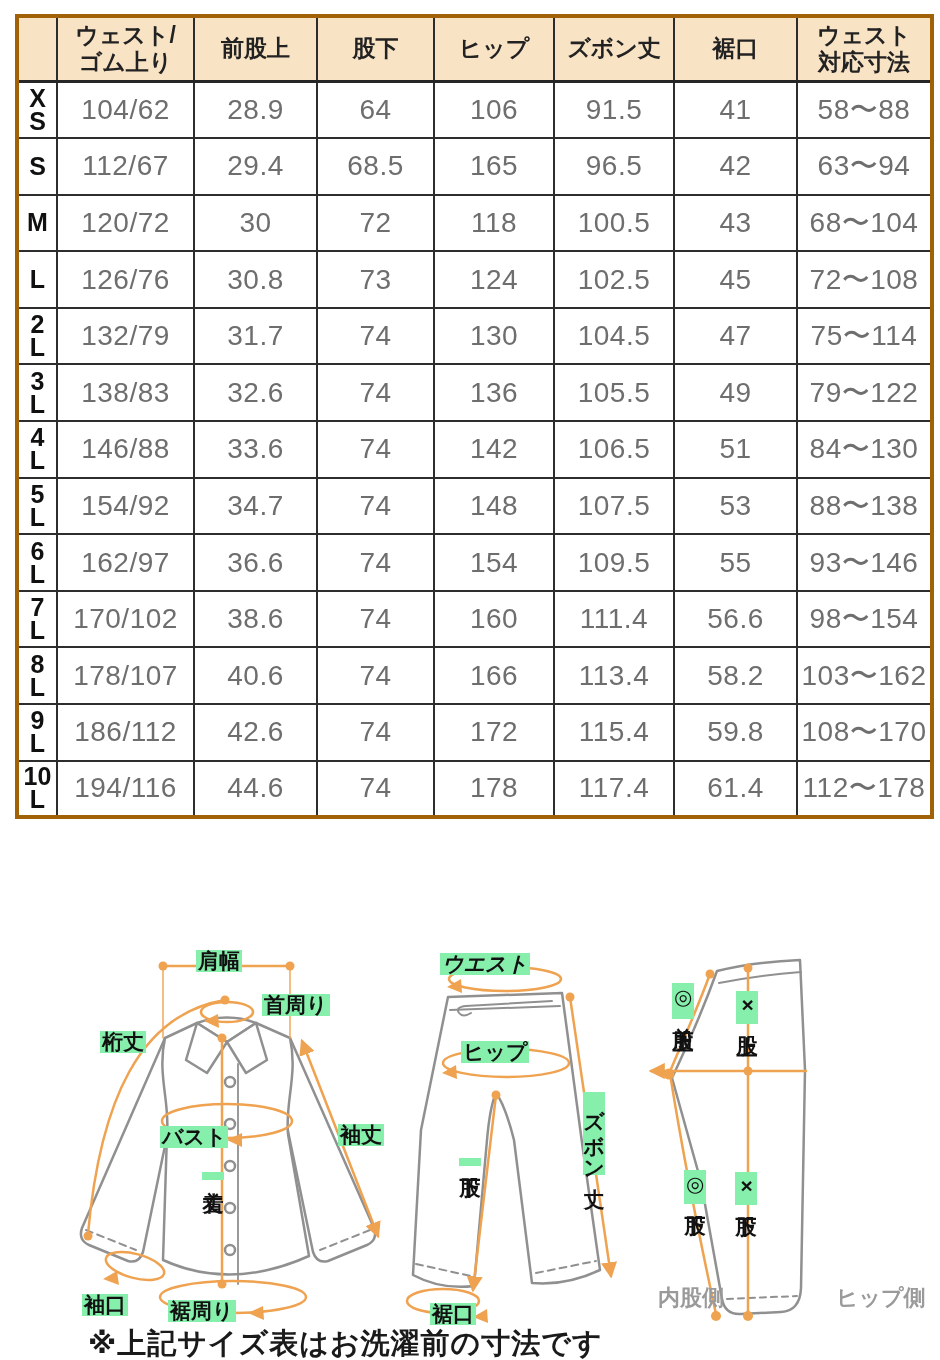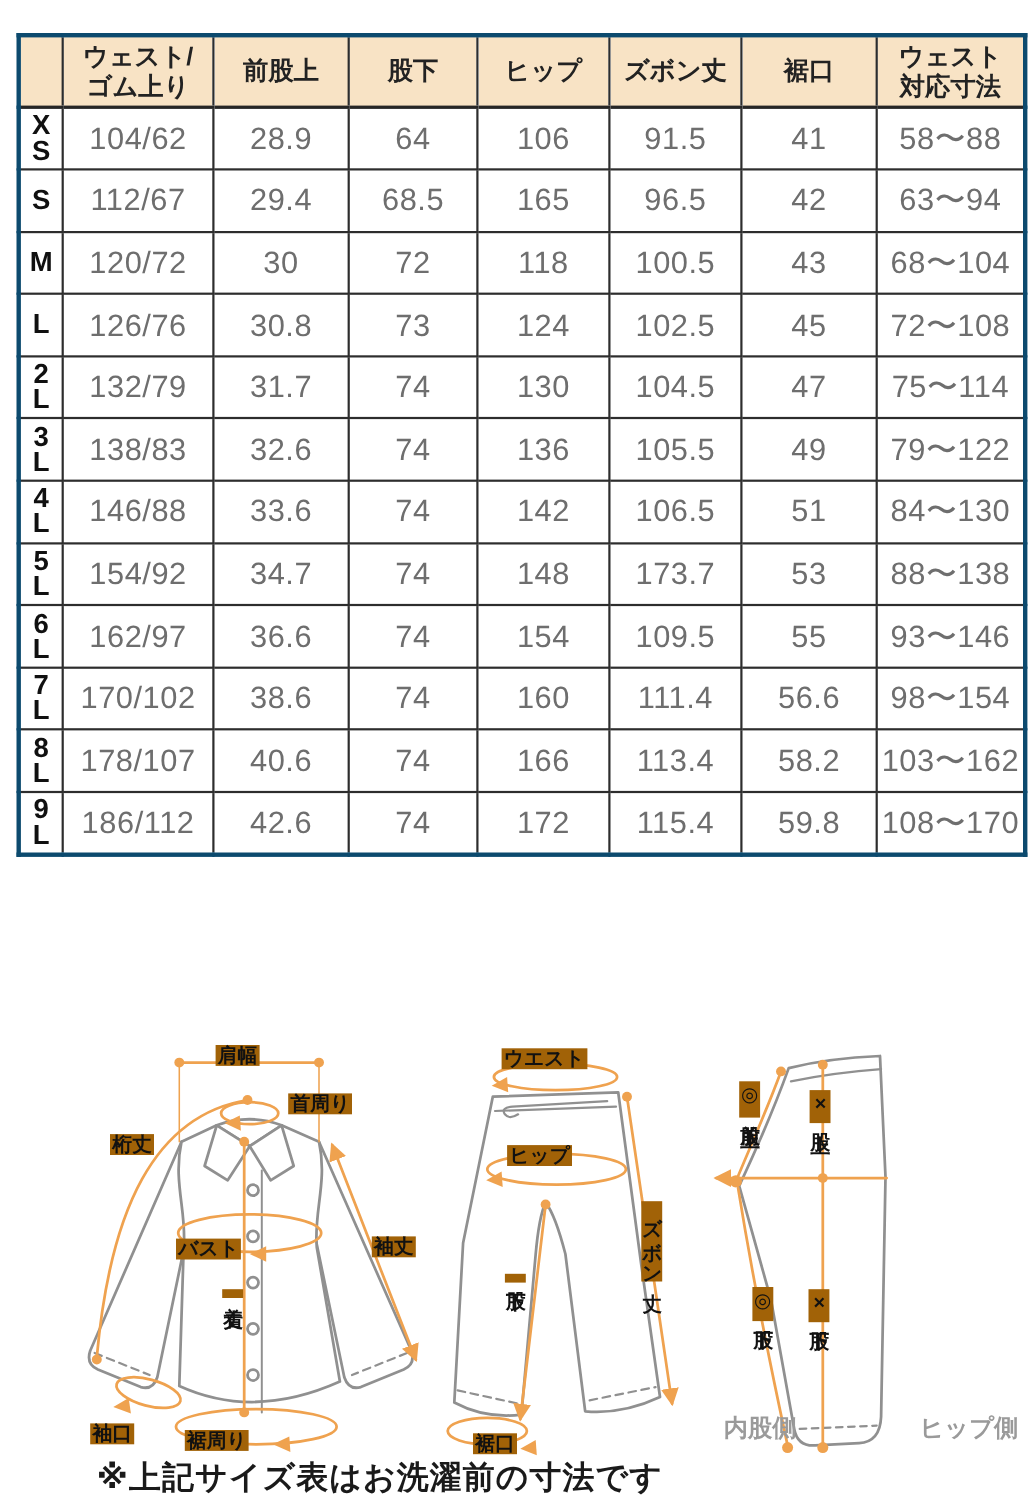--- a/index.html
+++ b/index.html
@@ -3,23 +3,23 @@
 <meta charset="utf-8">
 <style>
   html,body{margin:0;padding:0;}
   body{
     width:940px;height:1360px;position:relative;background:#fff;
     font-family:"Liberation Sans","DejaVu Sans",sans-serif;
     -webkit-font-smoothing:antialiased;
   }
   
   table.size-table{
-    position:absolute;left:15px;top:30px;width:915px;
+    position:absolute;left:15px;top:14px;width:915px;
     border-collapse:collapse;table-layout:fixed;
-    border:4px solid #0c4a6e;
+    border:4px solid #a16207;
   }
   .size-table th,.size-table td{
     border:2px solid #2d2d2d;text-align:center;vertical-align:middle;padding:0;
     overflow:hidden;
   }
   .size-table thead th{
     background:#f8e3c5;color:#222;font-weight:700;font-size:23px;
     height:62px;white-space:pre-line;line-height:1.18;border-bottom:3px solid #262626;
   }
   .size-table tbody tr{height:56.6px;}
@@ -27,22 +27,22 @@
     font-size:25px;font-weight:700;color:#101010;background:#fff;
     white-space:pre-line;line-height:0.92;
   }
   .size-table tbody td{
     font-size:28px;color:#6e6e6e;letter-spacing:0.5px;background:#fff;
   }
   
   .diagrams{position:absolute;left:0;top:945px;width:940px;height:385px;}
   .diagrams svg{position:absolute;left:0;top:0;}
   .dlabel{
-    position:absolute;font-weight:700;color:#111;font-size:18px;
-    background:#a16207;line-height:1.05;padding:0 2px;white-space:nowrap;
+    position:absolute;font-weight:700;color:#111;font-size:21px;
+    background:#86efac;line-height:1.05;padding:0 2px;white-space:nowrap;
   }
   .vert{writing-mode:vertical-rl;text-orientation:upright;letter-spacing:2px;padding:2px 0;}
   .graylbl{color:#9a9a9a;background:transparent;font-size:22px;}
   
   .note{
     position:absolute;left:88px;top:1324px;font-size:29px;font-weight:700;color:#1a1a1a;
     letter-spacing:1px;
   }
 </style>
 </head>
@@ -148,21 +148,21 @@
         <td>51</td>
         <td>84〜130</td>
       </tr>
       <tr>
         <th class="size">5
 L</th>
         <td>154/92</td>
         <td>34.7</td>
         <td>74</td>
         <td>148</td>
-        <td>173.7</td>
+        <td>107.5</td>
         <td>53</td>
         <td>88〜138</td>
       </tr>
       <tr>
         <th class="size">6
 L</th>
         <td>162/97</td>
         <td>36.6</td>
         <td>74</td>
         <td>154</td>
@@ -195,20 +195,31 @@
       <tr>
         <th class="size">9
 L</th>
         <td>186/112</td>
         <td>42.6</td>
         <td>74</td>
         <td>172</td>
         <td>115.4</td>
         <td>59.8</td>
         <td>108〜170</td>
+      </tr>
+      <tr>
+        <th class="size">10
+L</th>
+        <td>194/116</td>
+        <td>44.6</td>
+        <td>74</td>
+        <td>178</td>
+        <td>117.4</td>
+        <td>61.4</td>
+        <td>112〜178</td>
       </tr>
     </tbody>
 </table>
 
 <div class="diagrams">
   <svg width="940" height="385" viewBox="0 945 940 385">
     <defs>
       <marker id="arrO" viewBox="0 0 10 10" refX="8.5" refY="5" markerWidth="6.5" markerHeight="6.5" orient="auto-start-reverse">
         <path d="M0,0 L10,5 L0,10 z" fill="#efa24f"></path>
       </marker>
@@ -303,21 +314,21 @@
 
   <div class="dlabel" style="left:196px;top:5px;">肩幅</div>
   <div class="dlabel" style="left:262px;top:49px;">首周り</div>
   <div class="dlabel" style="left:100px;top:86px;">桁丈</div>
   <div class="dlabel" style="left:160px;top:181px;">バスト</div>
   <div class="dlabel" style="left:338px;top:179px;text-align:center;">袖丈</div>
   <div class="dlabel vert" style="left:202px;top:227px;">着丈</div>
   <div class="dlabel" style="left:82px;top:313px;margin-top:36px;">袖口</div>
   <div class="dlabel" style="left:168px;top:355px;">裾周り</div>
 
-  <div class="dlabel" style="left:456px;top:8px;">ウエスト</div>
+  <div class="dlabel" style="left:440px;top:8px;font-style:italic;">ウエスト</div>
   <div class="dlabel" style="left:461px;top:96px;">ヒップ</div>
   <div class="dlabel vert" style="left:583px;top:147px;">ズボン丈</div>
   <div class="dlabel vert" style="left:459px;top:213px;">股下</div>
   <div class="dlabel" style="left:430px;top:358px;">裾口</div>
 
   <div class="dlabel vert" style="left:672px;top:38px;">◎前股上</div>
   <div class="dlabel vert" style="left:736px;top:46px;">×股上</div>
   <div class="dlabel vert" style="left:684px;top:225px;">◎股下</div>
   <div class="dlabel vert" style="left:735px;top:227px;">×股下</div>
   <div class="dlabel graylbl" style="left:634px;top:341px;margin-left:22px;">内股側</div>

